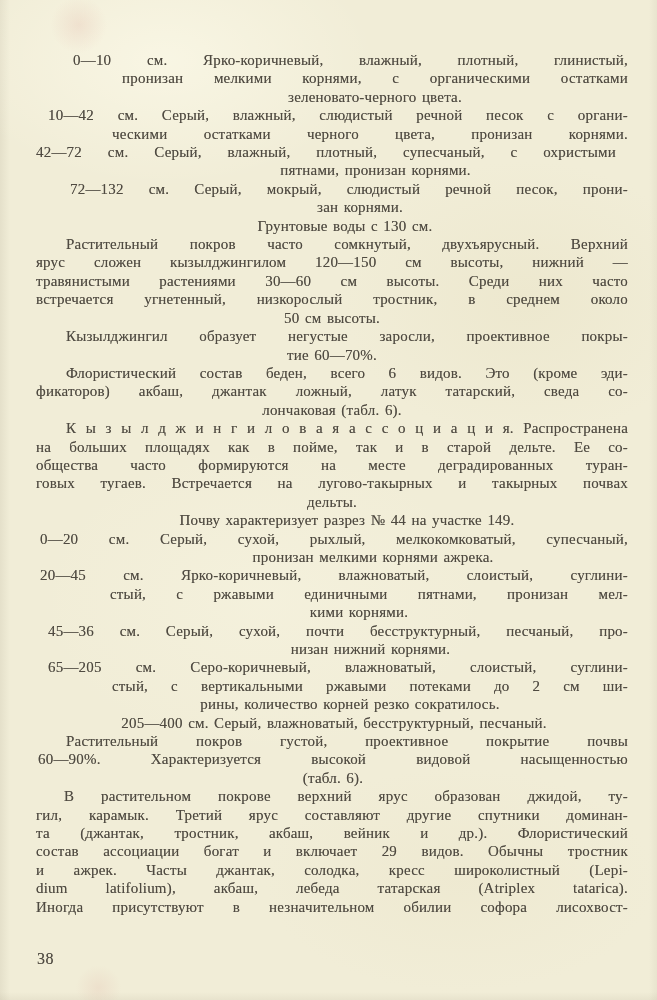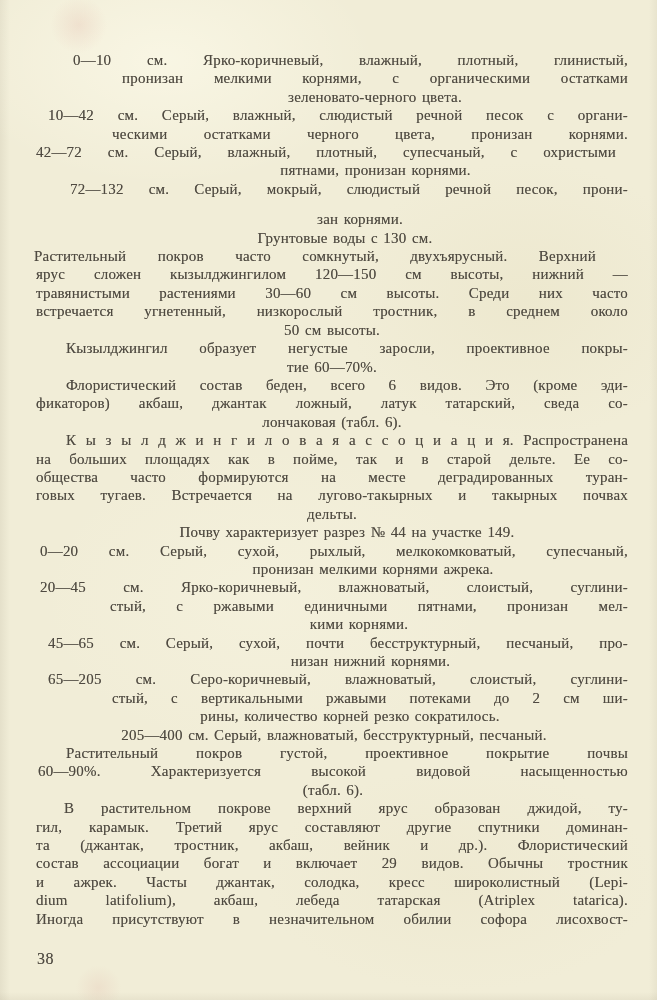--- a/index.html
+++ b/index.html
@@ -61,44 +61,44 @@
 <div class="page">
   <main class="text-block">
       <div class="line just" style="margin-left: 39px; width: 555px;">0—10 см. Ярко-коричневый, влажный, плотный, глинистый,</div>
       <div class="line just" style="margin-left: 88px; width: 506px;">пронизан мелкими корнями, с органическими остатками</div>
       <div class="line" style="margin-left: 88px;">зеленовато-черного цвета.</div>
       <div class="line just" style="margin-left: 14px; width: 580px;">10—42 см. Серый, влажный, слюдистый речной песок с органи-</div>
       <div class="line just" style="margin-left: 78px; width: 516px;">ческими остатками черного цвета, пронизан корнями.</div>
       <div class="line just" style="margin-left: 2px; width: 580px;">42—72 см. Серый, влажный, плотный, супесчаный, с охристыми</div>
       <div class="line" style="margin-left: 89px;">пятнами, пронизан корнями.</div>
       <div class="line just" style="margin-left: 36px; width: 558px;">72—132 см. Серый, мокрый, слюдистый речной песок, прони-</div>
-      <div class="line" style="margin-left: 58px; margin-top: 12px;">зан корнями.</div>
+      <div class="line" style="margin-left: 58px;">зан корнями.</div>
       <div class="line" style="margin-left: 28px;">Грунтовые воды с 130 см.</div>
-      <div class="line just" style="width: 562px;">Растительный покров часто сомкнутый, двухъярусный. Верхний</div>
+      <div class="line just" style="margin-left: 32px; width: 562px;">Растительный покров часто сомкнутый, двухъярусный. Верхний</div>
       <div class="line just" style="margin-left: 2px; width: 592px;">ярус сложен кызылджингилом 120—150 см высоты, нижний —</div>
       <div class="line just" style="margin-left: 2px; width: 592px;">травянистыми растениями 30—60 см высоты. Среди них часто</div>
       <div class="line just" style="margin-left: 2px; width: 592px;">встречается угнетенный, низкорослый тростник, в среднем около</div>
       <div class="line" style="margin-left: 2px;">50 см высоты.</div>
       <div class="line just" style="margin-left: 32px; width: 562px;">Кызылджингил образует негустые заросли, проективное покры-</div>
       <div class="line" style="margin-left: 2px;">тие 60—70%.</div>
       <div class="line just" style="margin-left: 32px; width: 562px;">Флористический состав беден, всего 6 видов. Это (кроме эди-</div>
       <div class="line just" style="margin-left: 2px; width: 592px;">фикаторов) акбаш, джантак ложный, латук татарский, сведа со-</div>
       <div class="line" style="margin-left: 2px;">лончаковая (табл. 6).</div>
       <div class="line just" style="margin-left: 32px; width: 562px;">К ы з ы л д ж и н г и л о в а я   а с с о ц и а ц и я.  Распространена</div>
       <div class="line just" style="margin-left: 2px; width: 592px;">на больших площадях как в пойме, так и в старой дельте. Ее со-</div>
       <div class="line just" style="margin-left: 2px; width: 592px;">общества часто формируются на месте деградированных туран-</div>
       <div class="line just" style="margin-left: 2px; width: 592px;">говых тугаев. Встречается на лугово-такырных и такырных почвах</div>
       <div class="line" style="margin-left: 2px;">дельты.</div>
       <div class="line" style="margin-left: 32px;">Почву характеризует разрез № 44 на участке 149.</div>
       <div class="line just" style="margin-left: 6px; width: 588px;">0—20 см. Серый, сухой, рыхлый, мелкокомковатый, супесчаный,</div>
       <div class="line" style="margin-left: 84px;">пронизан мелкими корнями ажрека.</div>
       <div class="line just" style="margin-left: 6px; width: 588px;">20—45 см. Ярко-коричневый, влажноватый, слоистый, суглини-</div>
       <div class="line just" style="margin-left: 76px; width: 518px;">стый, с ржавыми единичными пятнами, пронизан мел-</div>
       <div class="line" style="margin-left: 56px;">кими корнями.</div>
-      <div class="line just" style="margin-left: 14px; width: 580px;">45—65 см. Серый, сухой, почти бесструктурный, песчаный, про-</div>
+      <div class="line just" style="margin-left: 14px; width: 580px;">45—36 см. Серый, сухой, почти бесструктурный, песчаный, про-</div>
       <div class="line" style="margin-left: 79px;">низан нижний корнями.</div>
       <div class="line just" style="margin-left: 14px; width: 580px;">65—205 см. Серо-коричневый, влажноватый, слоистый, суглини-</div>
       <div class="line just" style="margin-left: 78px; width: 516px;">стый, с вертикальными ржавыми потеками до 2 см ши-</div>
       <div class="line" style="margin-left: 38px;">рины, количество корней резко сократилось.</div>
       <div class="line" style="margin-left: 6px;">205—400 см. Серый, влажноватый, бесструктурный, песчаный.</div>
       <div class="line just" style="margin-left: 32px; width: 562px;">Растительный покров густой,  проективное покрытие почвы</div>
       <div class="line just" style="margin-left: 4px; width: 590px;">60—90%. Характеризуется  высокой  видовой  насыщенностью</div>
       <div class="line" style="margin-left: 4px;">(табл. 6).</div>
       <div class="line just" style="margin-left: 30px; width: 564px;">В растительном покрове верхний ярус образован джидой, ту-</div>
       <div class="line just" style="margin-left: 2px; width: 592px;">гил, карамык. Третий ярус составляют другие спутники доминан-</div>

